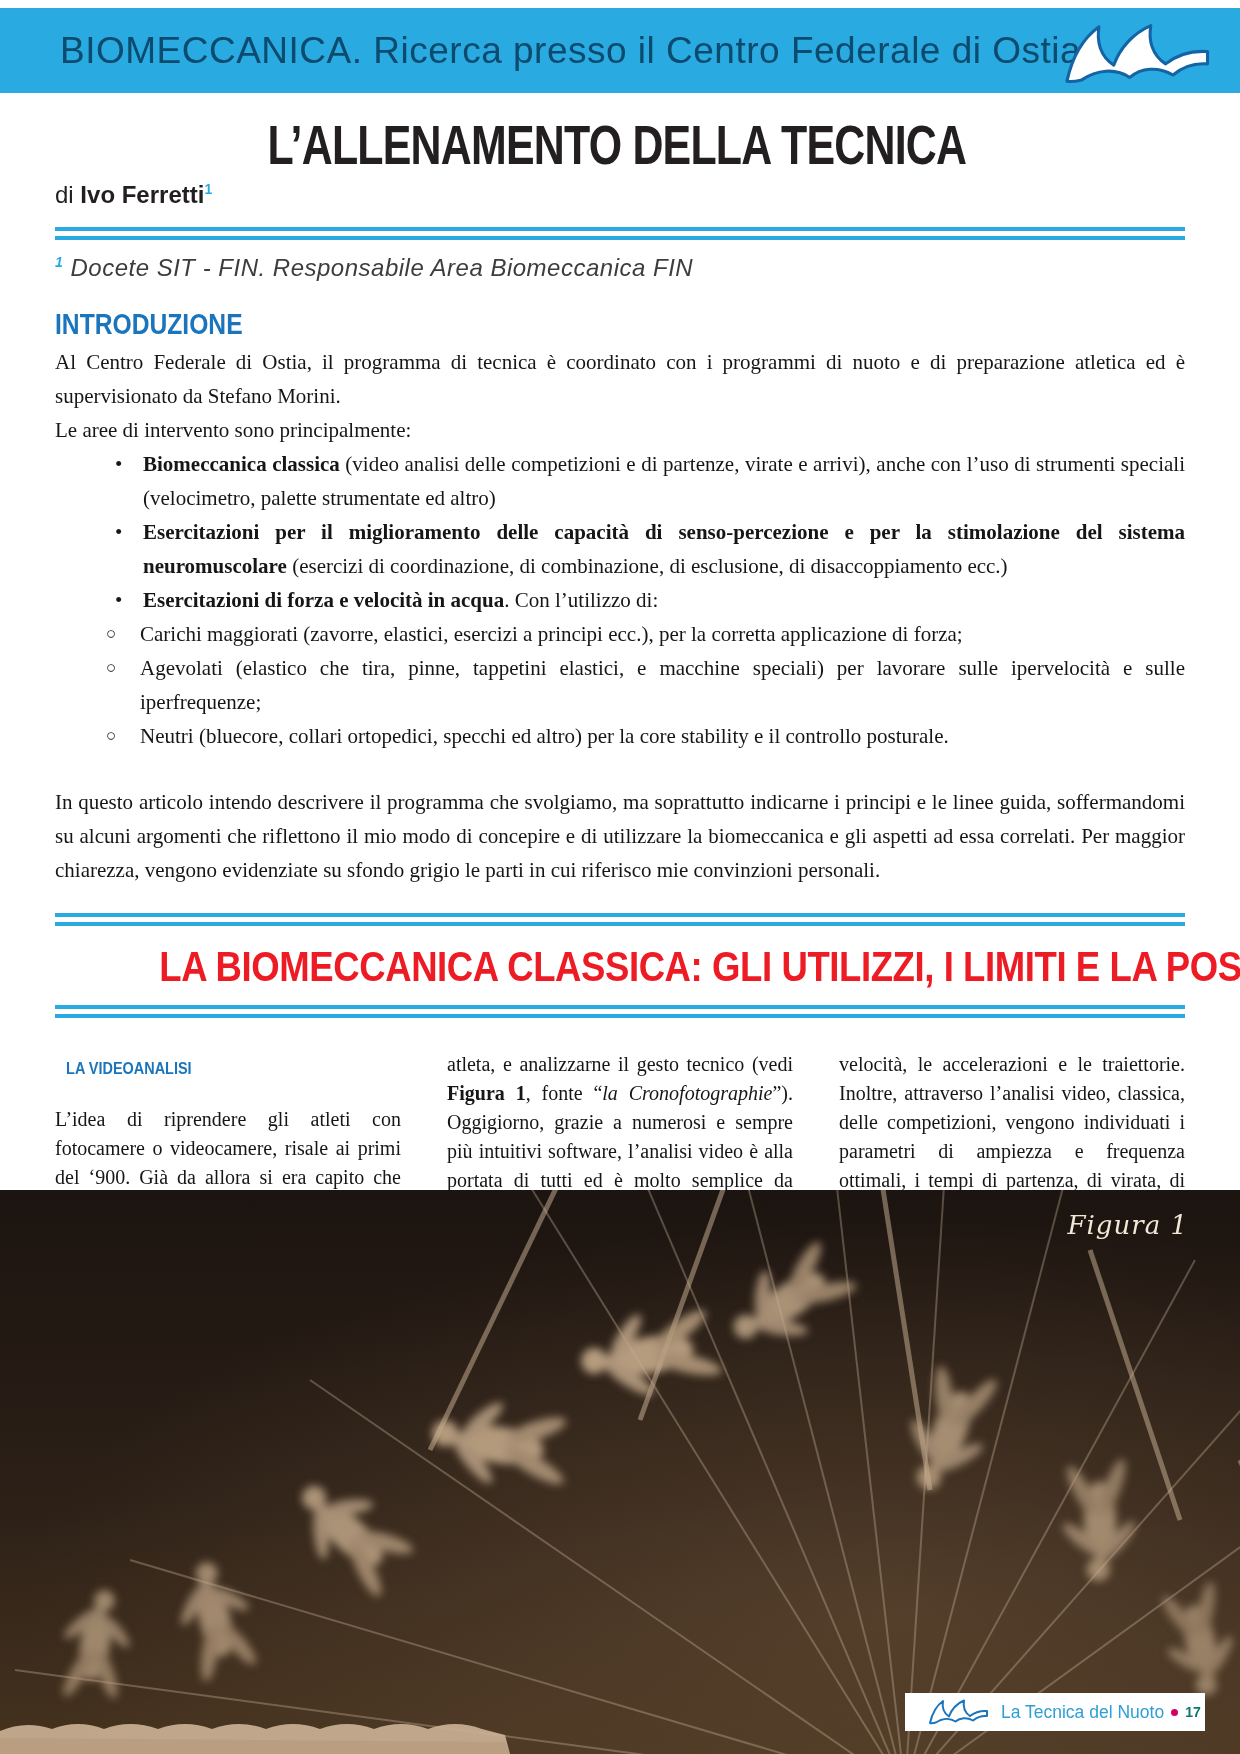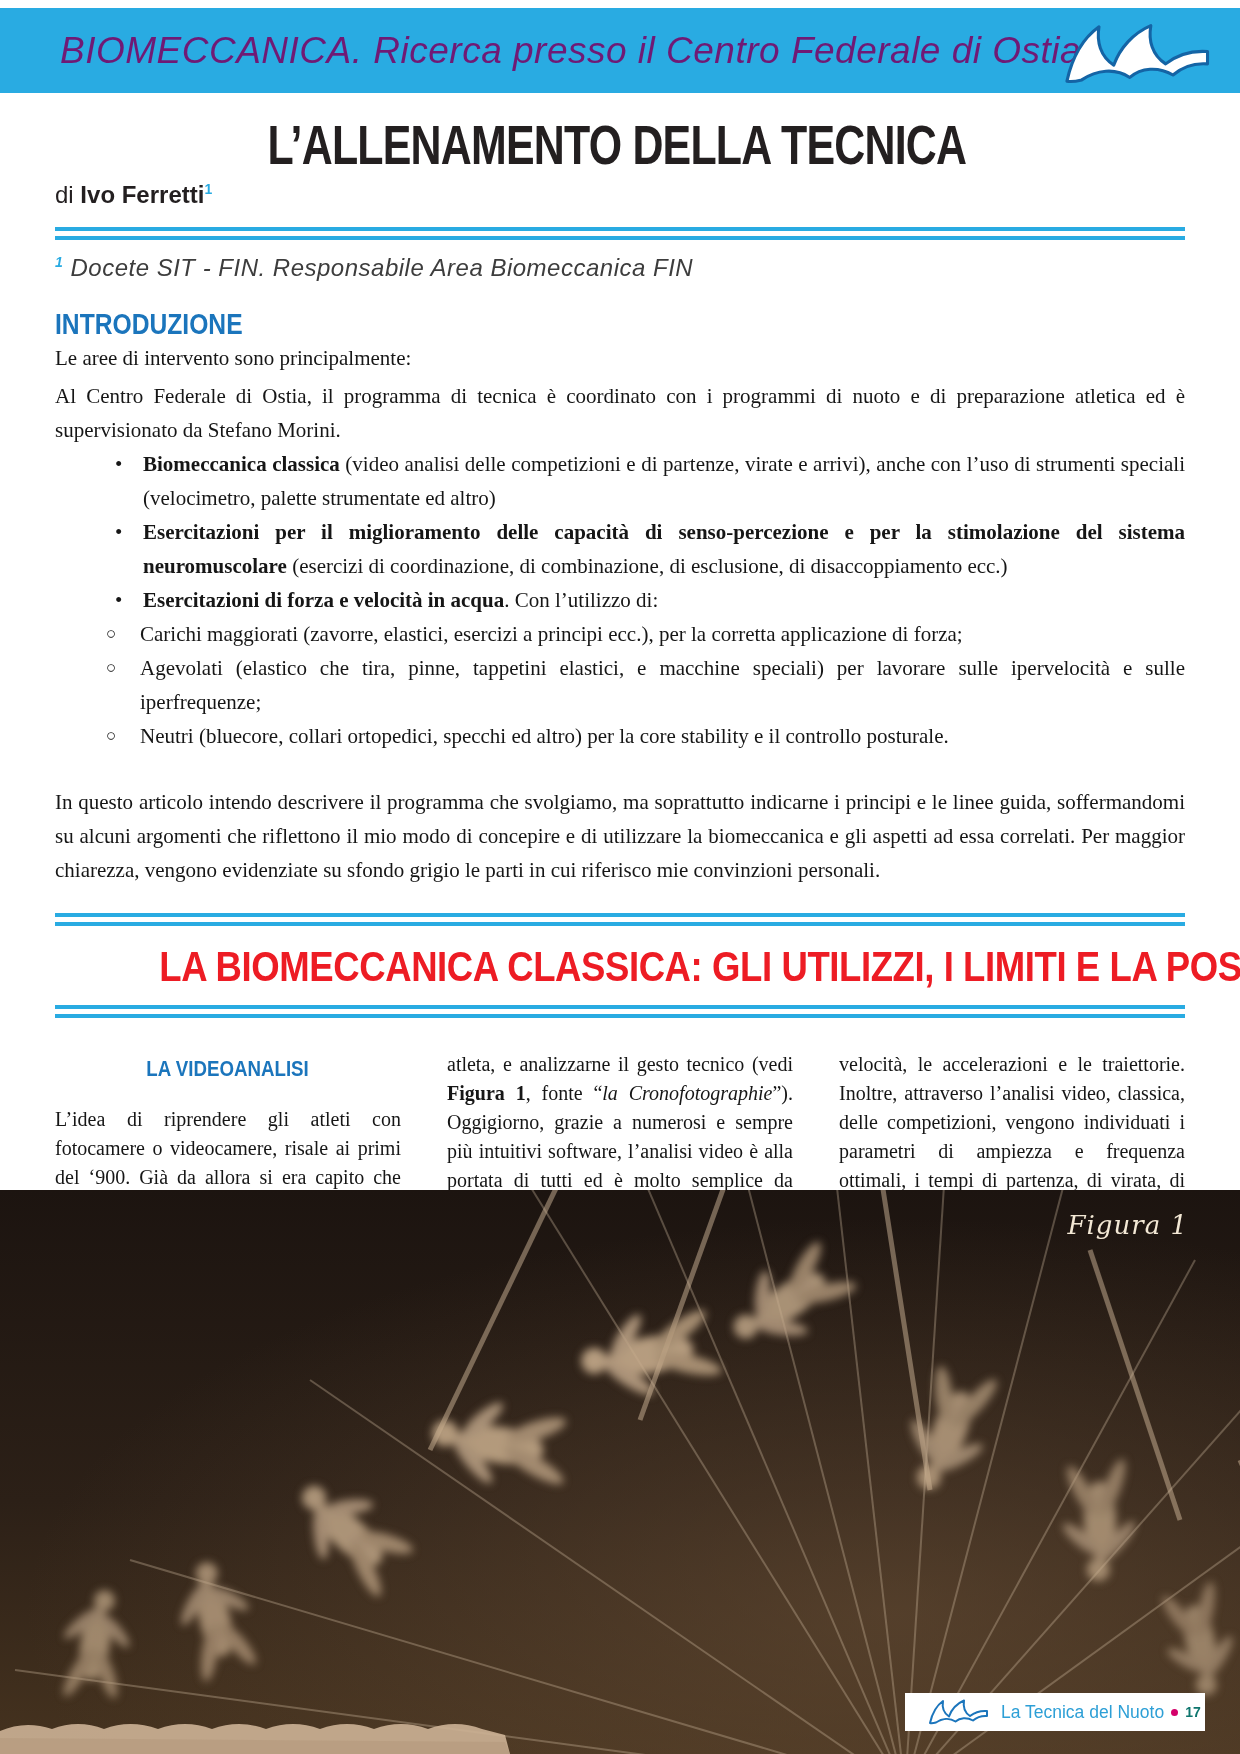--- a/index.html
+++ b/index.html
@@ -3,22 +3,22 @@
 <meta charset="utf-8">
 <style>
   * { margin:0; padding:0; box-sizing:border-box; }
   html,body { background:#ffffff; }
   body { width:1240px; font-family:"Liberation Serif", serif; color:#1a1a1a; }
   .page { position:relative; width:1240px; height:1754px; background:#ffffff; overflow:hidden; }
 
   
   .kicker-bar { position:absolute; top:8px; left:0; right:0; height:85px;
     background:#29ABE2; display:flex; align-items:center; padding-left:60px; }
-  .kicker-text { font-family:"Liberation Sans", sans-serif; font-style:italic; font-weight:400;
-    color:#701a75; font-size:37px; letter-spacing:0.5px; white-space:nowrap; }
+  .kicker-text { font-family:"Liberation Sans", sans-serif; font-weight:400;
+    color:#0c4a6e; font-size:37px; letter-spacing:0.5px; white-space:nowrap; }
   .kicker-logo { position:absolute; right:4px; bottom:2px; width:200px; height:74px; }
 
   
   .content { position:absolute; top:93px; left:55px; width:1130px; }
 
   .title-wrap { text-align:right; margin-top:20px; margin-right:120px; }
   .title { display:inline-block; font-family:"Liberation Sans", sans-serif; font-weight:700;
     font-size:55px; letter-spacing:-1px; color:#231f20; transform:scaleX(0.78);
     transform-origin:center; white-space:nowrap; }
 
@@ -52,22 +52,22 @@
 
   .section-rule-top { margin-top:26px; }
   .red-head-wrap { text-align:center; margin-top:16px; margin-bottom:14px; }
   .red-head { display:inline-block; font-family:"Liberation Sans", sans-serif; font-weight:700;
     font-size:43px; color:#ED1C24; letter-spacing:-0.5px; transform:scaleX(0.85);
     transform-origin:center; white-space:nowrap; }
 
   
   .columns { margin-top:32px; display:grid; grid-template-columns:1fr 1fr 1fr; column-gap:46px; }
   .col { font-size:20px; line-height:29px; text-align:justify; color:#161616; }
-  .col-head { text-align:center; font-family:"Liberation Sans", sans-serif; font-weight:700;
-    font-size:22px; color:#1B75BC; margin-top:4px; margin-bottom:22px; }
+  .col-head { font-family:"Liberation Sans", sans-serif; font-weight:700;
+    font-size:17px; color:#1B75BC; margin-top:4px; margin-bottom:22px; }
   .col-head .cond { display:inline-block; transform:scaleX(0.85); transform-origin:center; white-space:nowrap; }
   .col .fig-bold { font-weight:700; }
   .col .fig-italic { font-style:italic; }
 
   
   .photo { position:absolute; top:1190px; left:0; width:1240px; height:564px; background:#231912; }
   .photo svg.art { position:absolute; inset:0; width:100%; height:100%; display:block; }
   .figure-label { position:absolute; top:20px; right:52px; font-family:"DejaVu Serif", serif;
     font-style:italic; font-size:26px; color:#f3e8d5; letter-spacing:1px; }
 
@@ -97,22 +97,22 @@
     <div class="title-wrap">
       <h1 class="title">L’ALLENAMENTO DELLA TECNICA</h1>
     </div>
     <p class="byline"><span>di </span><b>Ivo Ferretti</b><span class="sup-cyan">1</span></p>
 
     <div class="double-rule"></div>
 
     <p class="footnote"><span class="sup-cyan">1</span> <span>Docete SIT - FIN. Responsabile Area Biomeccanica FIN</span></p>
 
     <h2 class="blue-head"><span class="cond">INTRODUZIONE</span></h2>
+    <p class="body-text intro-p1">Al Centro Federale di Ostia, il programma di tecnica è coordinato con i programmi di nuoto e di preparazione atletica ed è supervisionato da Stefano Morini.</p>
     <p class="body-text">Le aree di intervento sono principalmente:</p>
-    <p class="body-text intro-p1">Al Centro Federale di Ostia, il programma di tecnica è coordinato con i programmi di nuoto e di preparazione atletica ed è supervisionato da Stefano Morini.</p>
 
     <ul class="main-list body-text">
       <li>
         <span class="marker">•</span>
         <span class="li-text"><b>Biomeccanica classica</b><span> (video analisi delle competizioni e di partenze, virate e arrivi), anche con l’uso di strumenti speciali (velocimetro, palette strumentate ed altro)</span></span>
       </li>
       <li>
         <span class="marker">•</span>
         <span class="li-text"><b>Esercitazioni per il miglioramento delle capacità di senso-percezione e per la stimolazione del sistema neuromuscolare</b><span> (esercizi di coordinazione, di combinazione, di esclusione, di disaccoppiamento ecc.)</span></span>
       </li>

